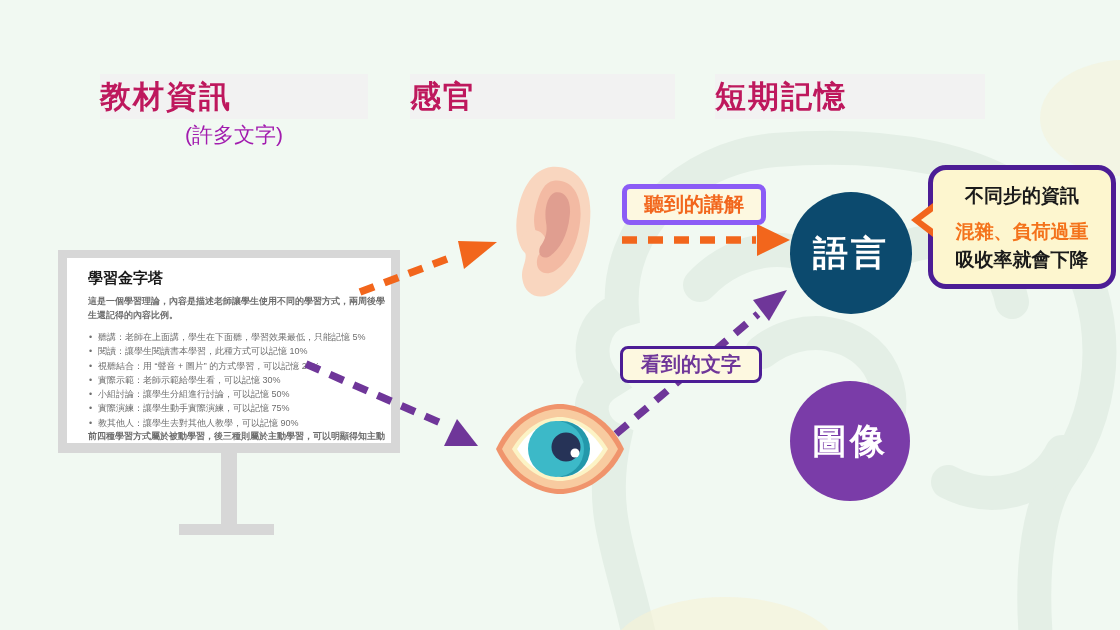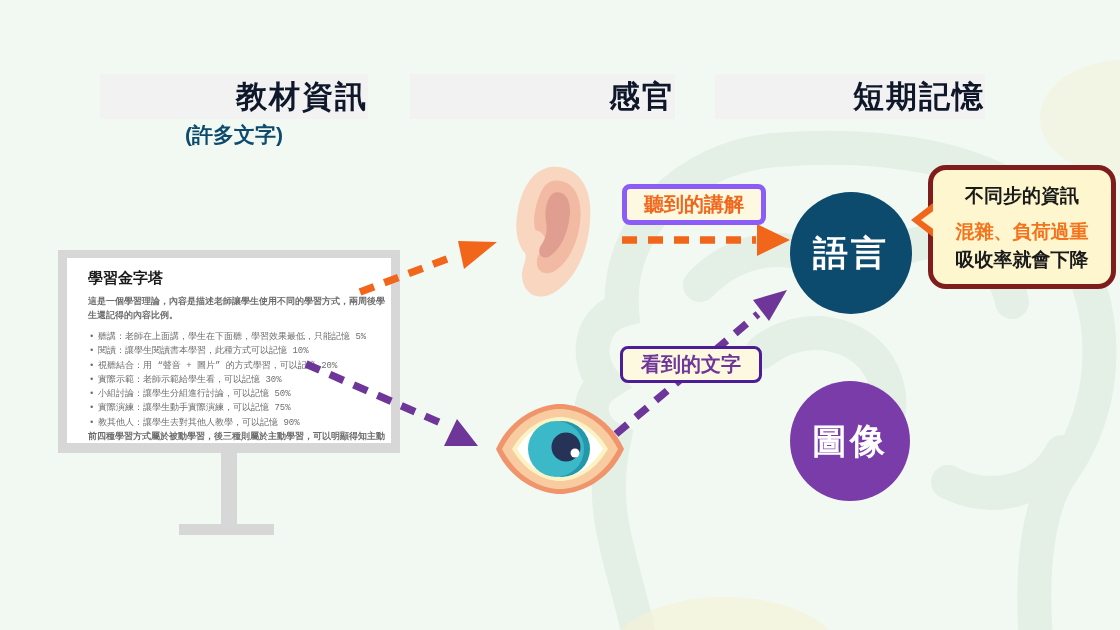--- a/index.html
+++ b/index.html
@@ -7,39 +7,39 @@
     position:relative;width:1120px;height:630px;overflow:hidden;
     background:#f1f9f2;
     font-family:"Liberation Sans","DejaVu Sans",sans-serif;
   }
   .abs{position:absolute;}
   svg{display:block;}
 
   
   .hdr-bar{
     position:absolute;top:74px;height:45px;background:#f2f2f2;
-    display:flex;align-items:center;justify-content:flex-end;
-    font-size:31px;font-weight:bold;color:#0f172a;letter-spacing:2px;
+    display:flex;align-items:center;justify-content:flex-start;
+    font-size:31px;font-weight:bold;color:#be185d;letter-spacing:2px;
   }
   .hdr-note{
     position:absolute;top:121px;left:100px;width:268px;text-align:center;
-    color:#0c4a6e;font-weight:bold;font-size:21px;
+    color:#a21caf;font-weight:normal;font-size:21px;
   }
 
   
   .board-outer{position:absolute;left:58px;top:250px;width:342px;height:203px;background:#d7d7d7;}
   .board-inner{
     position:absolute;left:9px;top:8px;right:9px;bottom:10px;background:#ffffff;
     padding:11px 0 8px 21px;box-sizing:border-box;overflow:hidden;
   }
   .board-title{font-size:15px;font-weight:bold;color:#1a1a1a;margin:0 0 7px 0;}
   .board-intro,.board-footer{font-size:9px;line-height:13.5px;color:#6e6e6e;margin:0;font-weight:bold;}
   .board-list{list-style:none;margin:8px 0 0 0;padding:0;}
   .board-list li{
-    font-size:9px;line-height:14.3px;color:#6e6e6e;padding-left:10px;position:relative;font-family:Liberation Mono, monospace;
+    font-size:9px;line-height:14.3px;color:#6e6e6e;padding-left:10px;position:relative;
   }
   .board-list li::before{content:"•";position:absolute;left:1px;color:#6e6e6e;}
   .stand-post{position:absolute;left:221px;top:453px;width:16px;height:72px;background:#d7d7d7;}
   .stand-base{position:absolute;left:179px;top:524px;width:95px;height:11px;background:#d7d7d7;}
 
   
   .flow-label{
     position:absolute;height:31px;display:flex;align-items:center;justify-content:center;
     background:#fdf8e0;border-radius:8px;font-size:20px;font-weight:bold;padding:0 10px;
   }
@@ -50,21 +50,21 @@
   .mem-circle{
     position:absolute;border-radius:50%;display:flex;align-items:center;justify-content:center;
     color:#ffffff;font-size:35px;font-weight:bold;letter-spacing:3px;
   }
   .mem-circle.lang{left:790px;top:192px;width:122px;height:122px;background:#0c4a6e;}
   .mem-circle.img{left:790px;top:381px;width:120px;height:120px;background:#7a3ca8;}
 
   
   .bubble{
     position:absolute;left:928px;top:165px;width:188px;box-sizing:border-box;
-    background:#fdf6cf;border:5px solid #7f1d1d;border-radius:18px;
+    background:#fdf6cf;border:5px solid #4c1d95;border-radius:18px;
     padding:12px 4px 10px 4px;text-align:center;
   }
   .bubble .tail-out{
     position:absolute;left:-22px;top:33px;width:0;height:0;
     border-top:17px solid transparent;border-bottom:17px solid transparent;
     border-right:22px solid #f2661c;
   }
   .bubble .tail-in{
     position:absolute;left:-12px;top:39px;width:0;height:0;
     border-top:11px solid transparent;border-bottom:11px solid transparent;

